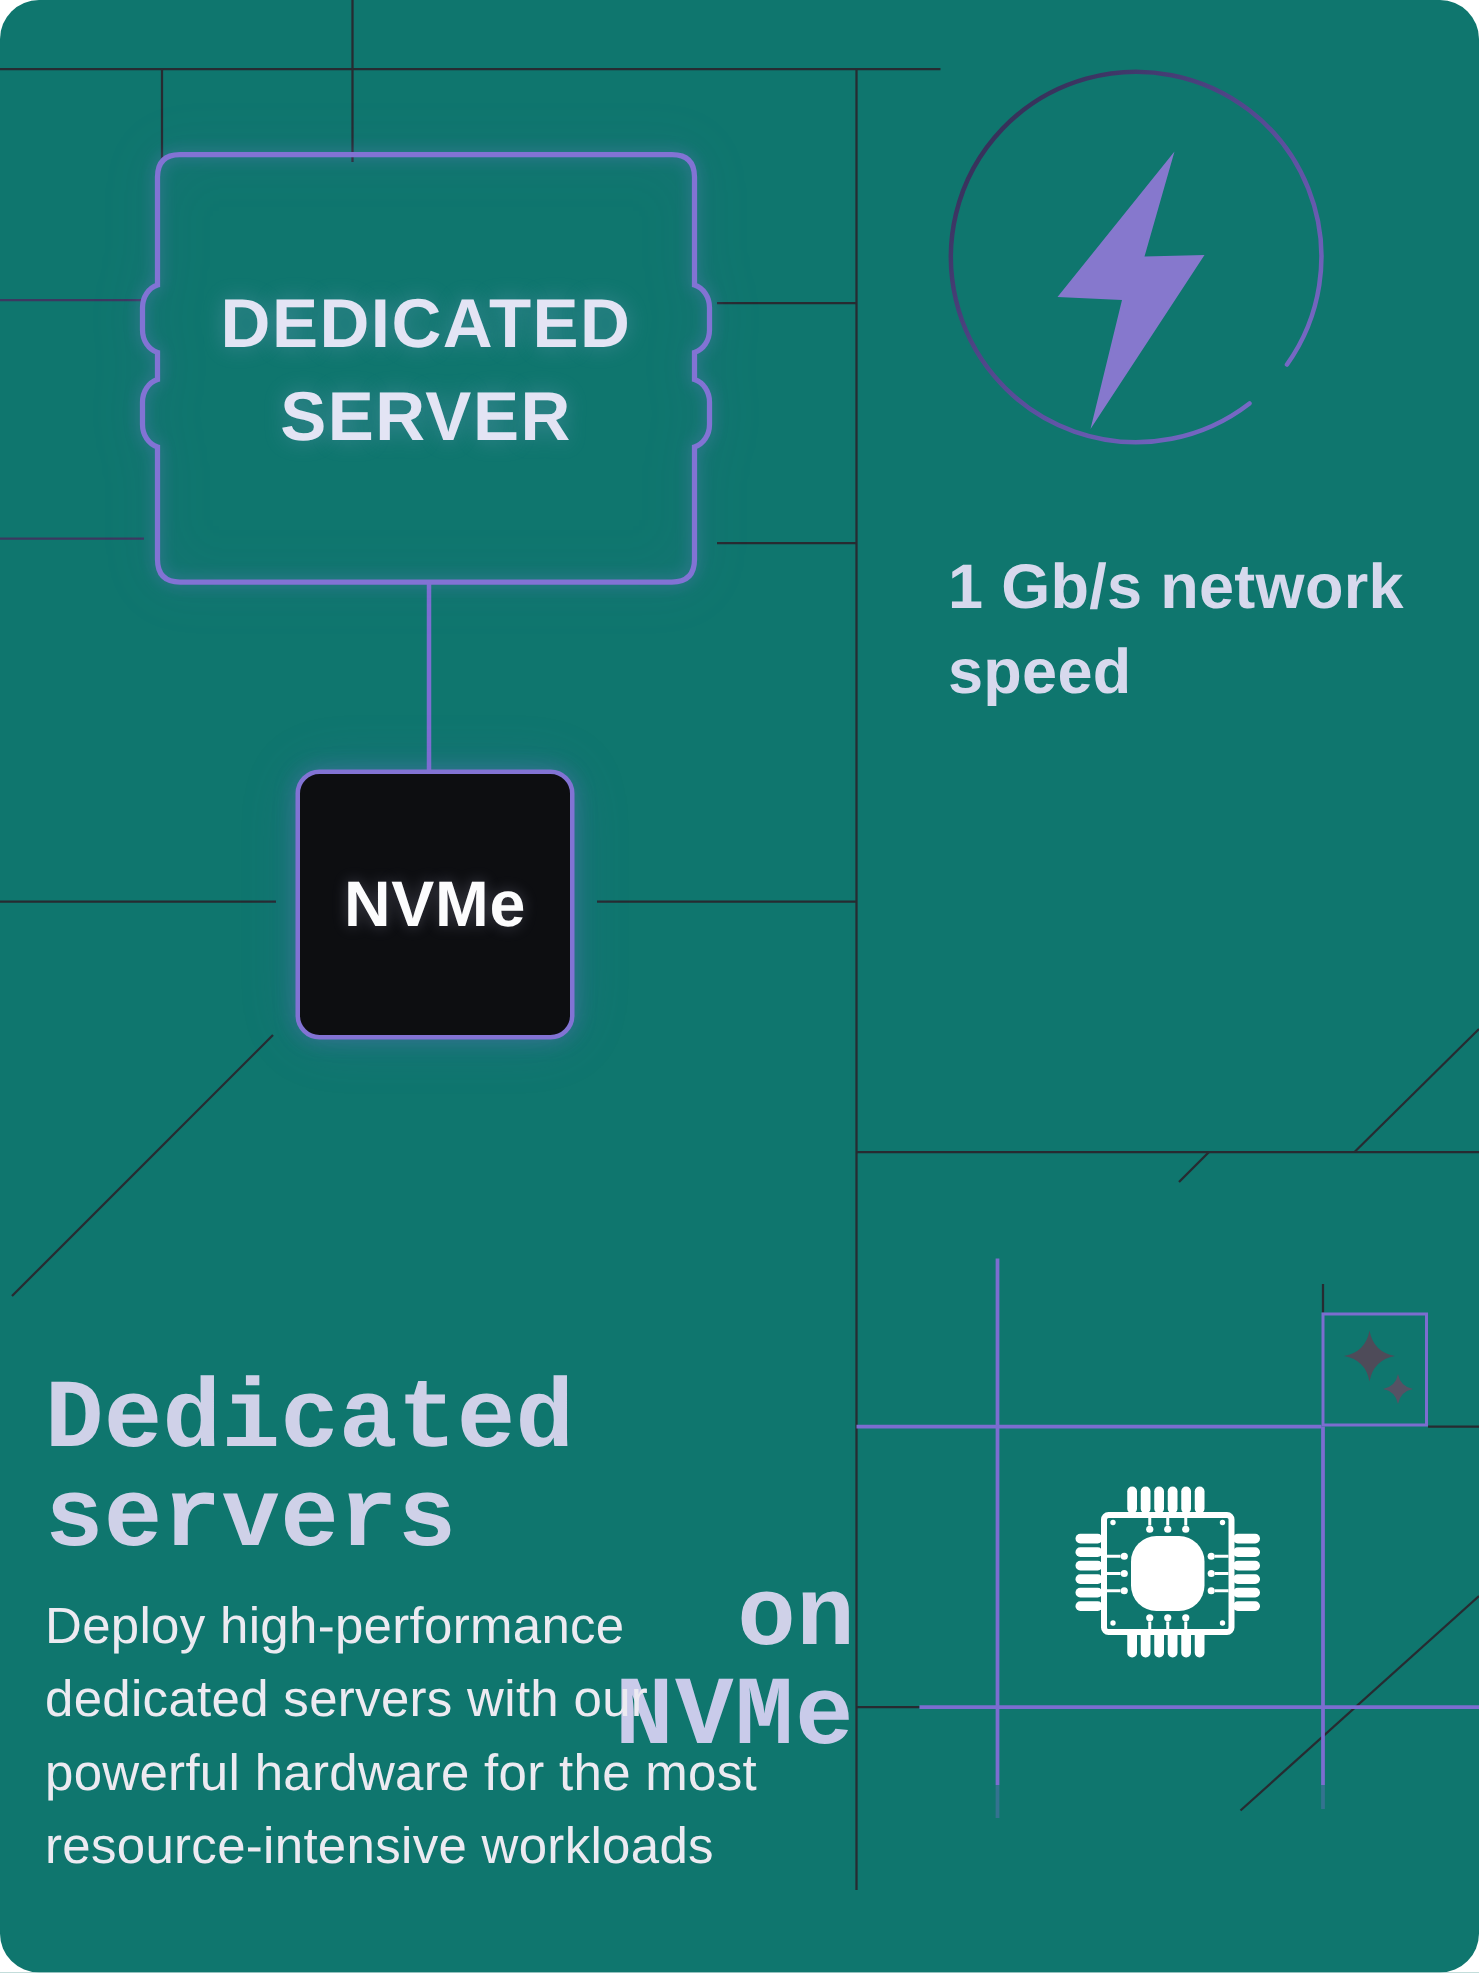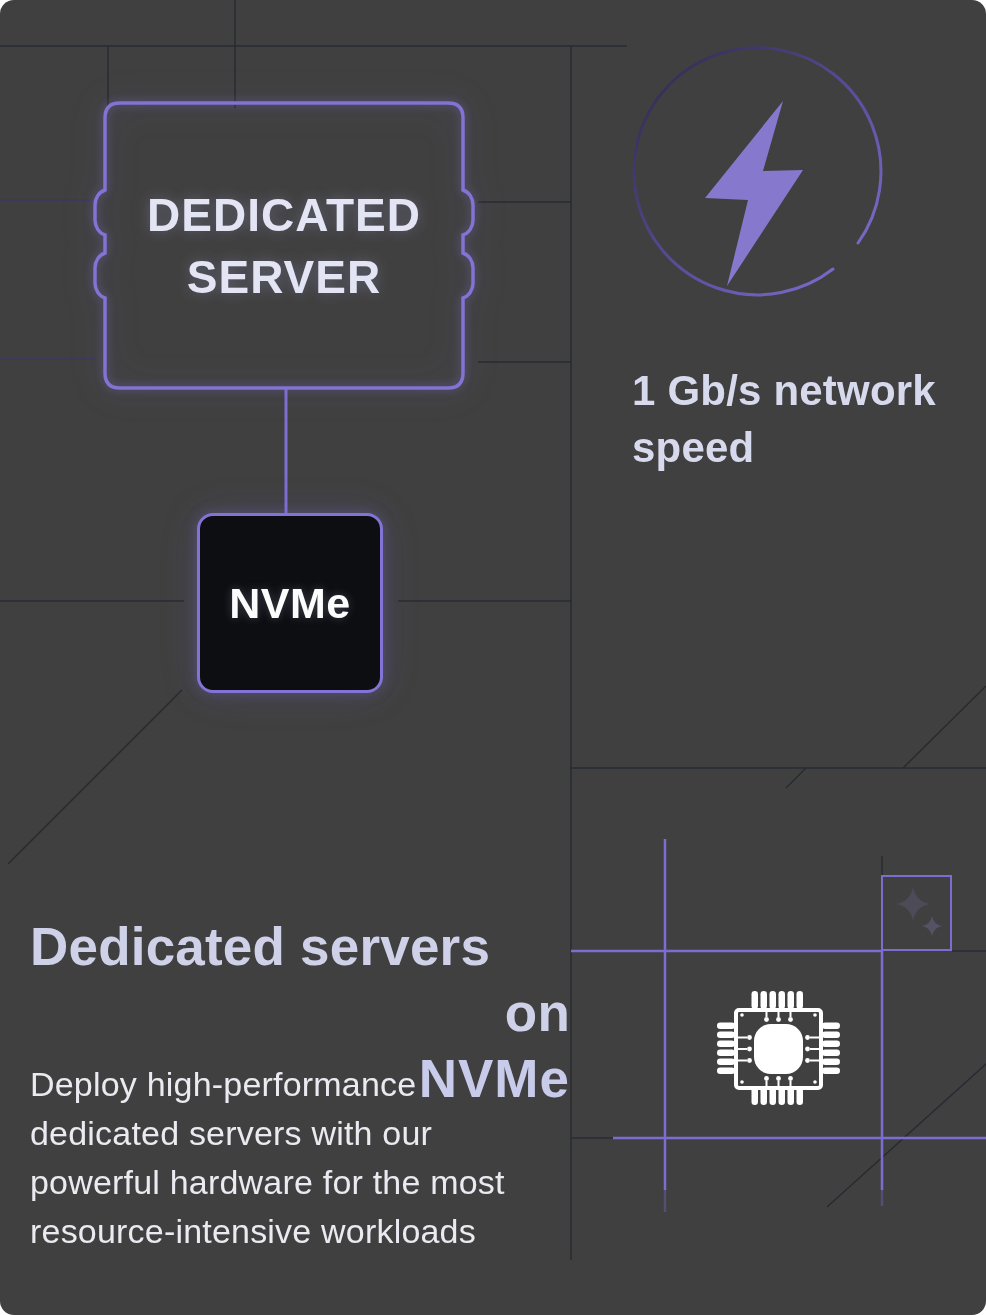--- a/index.html
+++ b/index.html
@@ -1,18 +1,18 @@
 <!DOCTYPE html>
 <html><head>
 <meta charset="utf-8">
 <style>
   html,body{margin:0;padding:0;background:#ffffff;}
   .card{
-    position:relative;width:986px;height:1315px;background:#404040;
-    border-radius:14px;overflow:hidden;
+    position:relative;width:986px;height:1315px;background:#0f766e;
+    border-radius:26px;overflow:hidden;
     font-family:"Liberation Sans",sans-serif;
   }
   .abs{position:absolute;}
   svg{display:block;}
   
   .chip-outline-path{
     filter:drop-shadow(0 0 5px rgba(145,130,230,.45)) drop-shadow(0 0 16px rgba(120,100,210,.22));
   }
   .server-label{
     left:105px;top:103px;width:358px;height:285px;
@@ -38,22 +38,23 @@
     color:#d7d9ed;white-space:pre-line;
   }
   .net-desc{
     left:632px;top:489px;width:352px;
     font-size:28.5px;line-height:39px;font-weight:400;letter-spacing:.2px;
     color:#eceaf1;white-space:pre-line;
   }
   
   .nvme-title{
     left:30px;top:914px;width:540px;
-    font-size:53px;line-height:66px;font-weight:700;letter-spacing:.2px;
+    font-size:65px;line-height:66px;font-weight:700;letter-spacing:.2px;
     color:#cfd1e8;
+    font-family:Liberation Mono, monospace;
   }
   .nvme-title .line2{display:flex;align-items:flex-end;flex-direction:column;}
   .nvme-title .hl{margin-left:16px;color:#c9cbea;font-weight:700;letter-spacing:1px;}
   .nvme-desc{
     left:30px;top:1060px;width:520px;
     font-size:34px;line-height:49px;font-weight:400;letter-spacing:.2px;
     color:#eceaf1;white-space:pre-line;
   }
   
   .sparkle-box{

